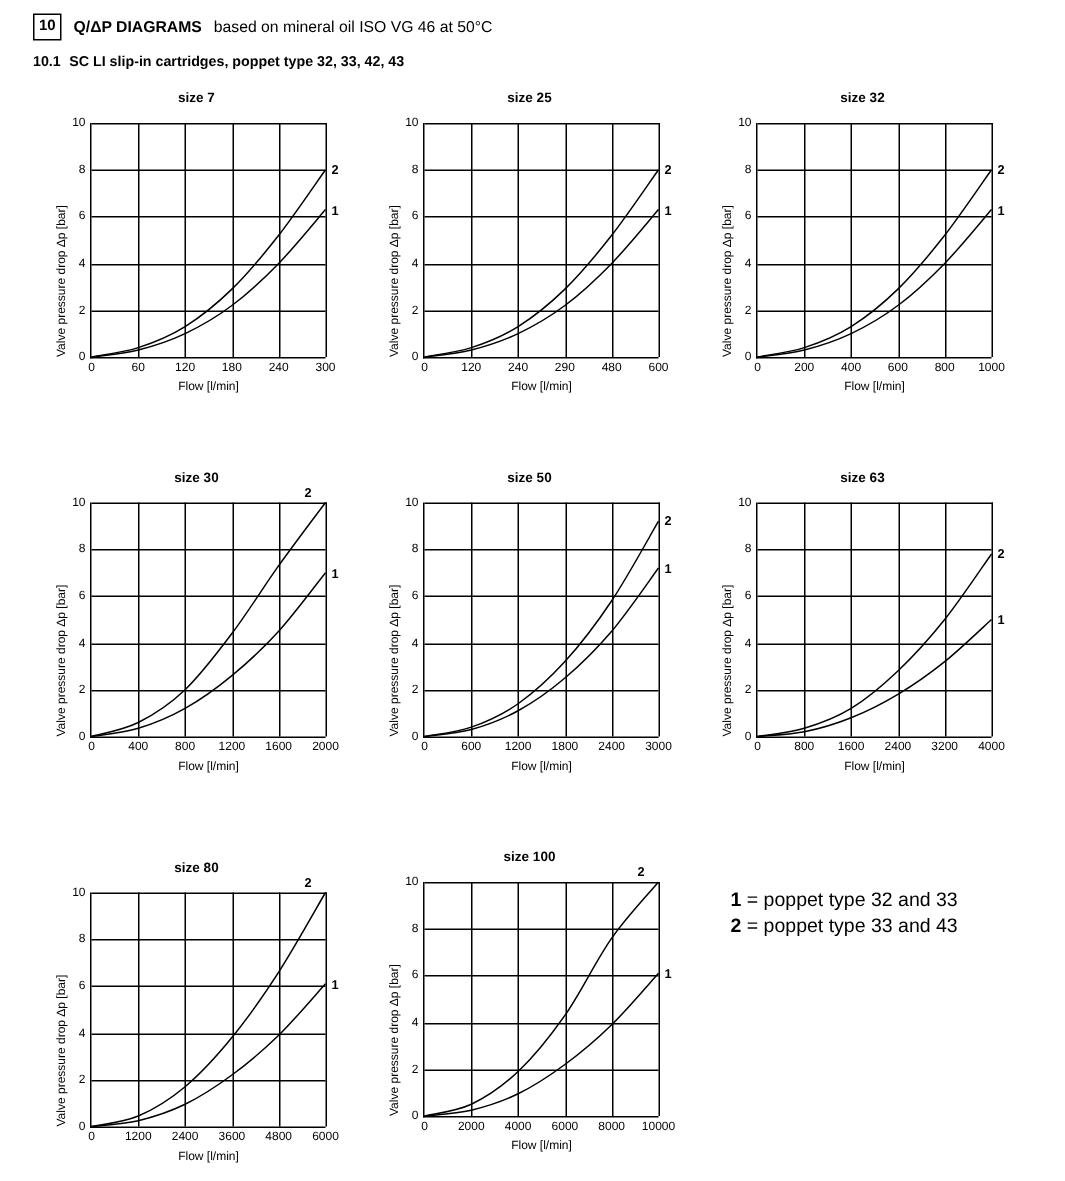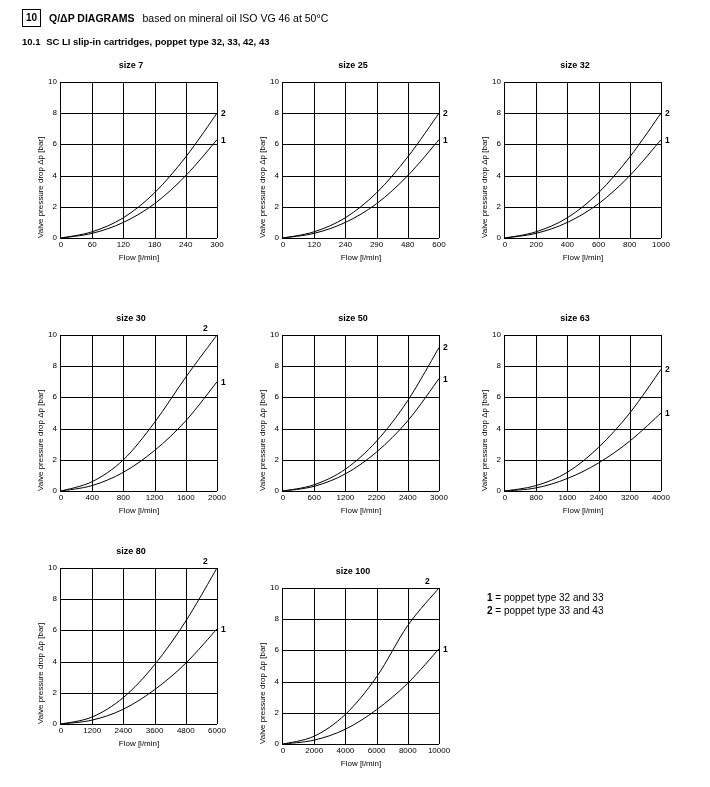--- a/index.html
+++ b/index.html
@@ -72,21 +72,21 @@
     text-align:center;font-size:8px;
   }
   .curve-label{
     position:absolute;font-size:8.5px;font-weight:bold;line-height:1;
   }
   svg.curves{position:absolute;left:0;top:0;overflow:visible;}
   .legend{
     position:absolute;left:487px;top:592px;width:210px;
   }
   .legend-title{font-size:9.5px;font-weight:bold;margin-bottom:6px;}
-  .legend-row{font-size:10px;margin-bottom:2px;}
+  .legend-row{font-size:13px;margin-bottom:2px;}
   .legend-row b{font-weight:bold;}
 </style>
 </head>
 <body>
 
 <div class="header">
   <div class="sec-box">10</div>
   <div class="header-title">Q/ΔP DIAGRAMS</div>
   <div class="header-sub">based on mineral oil ISO VG 46 at 50°C</div>
 </div>
@@ -261,21 +261,21 @@
           <div class="gridh" style="top: 31.2px;"></div>
           <div class="ytick" style="top: 156px;">0</div>
           <div class="ytick" style="top: 124.8px;">2</div>
           <div class="ytick" style="top: 93.6px;">4</div>
           <div class="ytick" style="top: 62.4px;">6</div>
           <div class="ytick" style="top: 31.2px;">8</div>
           <div class="ytick" style="top: 0px;">10</div>
           <div class="xtick" style="left: 0px;">0</div>
           <div class="xtick" style="left: 31.2px;">600</div>
           <div class="xtick" style="left: 62.4px;">1200</div>
-          <div class="xtick" style="left: 93.6px;">2200</div>
+          <div class="xtick" style="left: 93.6px;">1800</div>
           <div class="xtick" style="left: 124.8px;">2400</div>
           <div class="xtick" style="left: 156px;">3000</div>
           <svg class="curves" width="156" height="156">
             <path d="M 0.00 156.00 C 5.20 155.22, 20.80 154.18, 31.20 151.32 C 41.60 148.46, 52.00 144.56, 62.40 138.84 C 72.80 133.12, 83.20 125.84, 93.60 117.00 C 104.00 108.16, 114.40 98.02, 124.80 85.80 C 135.20 73.58, 150.80 50.70, 156.00 43.68" fill="none" stroke="#000" stroke-width="1"></path>
             <path d="M 0.00 156.00 C 5.20 154.96, 20.80 153.40, 31.20 149.76 C 41.60 146.12, 52.00 141.44, 62.40 134.16 C 72.80 126.88, 83.20 117.52, 93.60 106.08 C 104.00 94.64, 114.40 81.12, 124.80 65.52 C 135.20 49.92, 150.80 21.32, 156.00 12.48" fill="none" stroke="#000" stroke-width="1"></path>
           </svg>
           <div class="curve-label" style="left: 160px; top: 39.68px;">1</div>
           <div class="curve-label" style="left: 160px; top: 8.48px;">2</div>
           <div class="xlabel">Flow [l/min]</div>
         </div>
@@ -312,21 +312,21 @@
             <path d="M 0.00 156.00 C 5.20 155.48, 20.80 154.96, 31.20 152.88 C 41.60 150.80, 52.00 147.68, 62.40 143.52 C 72.80 139.36, 83.20 134.16, 93.60 127.92 C 104.00 121.68, 114.40 114.40, 124.80 106.08 C 135.20 97.76, 150.80 82.68, 156.00 78.00" fill="none" stroke="#000" stroke-width="1"></path>
             <path d="M 0.00 156.00 C 5.20 155.09, 20.80 153.66, 31.20 150.54 C 41.60 147.42, 52.00 143.65, 62.40 137.28 C 72.80 130.91, 83.20 122.20, 93.60 112.32 C 104.00 102.44, 114.40 91.00, 124.80 78.00 C 135.20 65.00, 150.80 41.60, 156.00 34.32" fill="none" stroke="#000" stroke-width="1"></path>
           </svg>
           <div class="curve-label" style="left: 160px; top: 74px;">1</div>
           <div class="curve-label" style="left: 160px; top: 30.32px;">2</div>
           <div class="xlabel">Flow [l/min]</div>
         </div>
         <div class="ylabel" style="left: -24px; top: 156px;">Valve pressure drop Δp [bar]</div>
       </div>
     </div>
-    <div class="chart" style="left: 22px; top: 546px;">
+    <div class="chart" style="left: 22px; top: 573px;">
       <div class="chart-title">size 80</div>
       <div class="plot-wrap">
         <div class="plot" style="width: 156px; height: 156px;">
           <div class="frame-top" style="left: 0px; top: 0px; width: 157px; height: 1px;"></div>
           <div class="frame-right" style="right: -1px; top: 0px; width: 1px; height: 156px;"></div>
           <div class="gridv" style="left: 31.2px;"></div>
           <div class="gridv" style="left: 62.4px;"></div>
           <div class="gridv" style="left: 93.6px;"></div>
           <div class="gridv" style="left: 124.8px;"></div>
           <div class="gridh" style="top: 124.8px;"></div>

